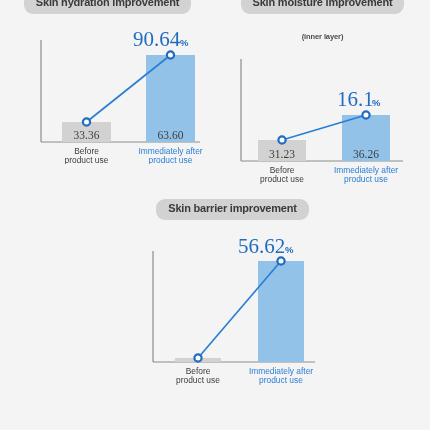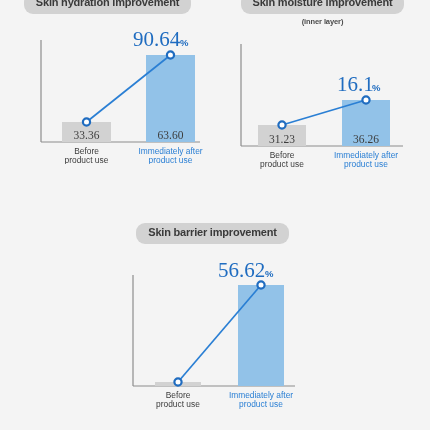--- a/index.html
+++ b/index.html
@@ -6,41 +6,41 @@
   body{
     width:430px;height:430px;
     background:#f4f4f4;
     font-family:"Liberation Sans",sans-serif;
     overflow:hidden;
     position:relative;
   }
   .chart-card{position:absolute;}
   #chart-0{left:0px;  top:-8px;  width:215px;height:180px;}
   #chart-1{left:215px;top:-8px;  width:215px;height:180px;}
-  #chart-2{left:105px;top:198px; width:215px;height:190px;margin-top:24px;}
+  #chart-2{left:125px;top:198px; width:215px;height:190px;}
 
   .title-row{text-align:center;}
   .title-pill{
     display:inline-block;
     background:#d2d2d2;
     color:#3a3a3a;
     font-size:11px;
     font-weight:bold;
     letter-spacing:-0.2px;
     padding:4px 12px 5px 12px;
     border-radius:9px;
     white-space:nowrap;
     line-height:1.05;
   }
   .subtitle{
     text-align:center;
     font-size:7.5px;
     font-weight:bold;
     color:#4a4a4a;
-    margin-top:3px;
+    margin-top:18px;
     letter-spacing:-0.1px;
   }
   .plot-wrap{position:relative;width:215px;}
   svg{display:block;}
 
   .pct-text{
     font-family:"Liberation Serif",serif;
     fill:#1f6cc0;
     font-size:21px;
   }

